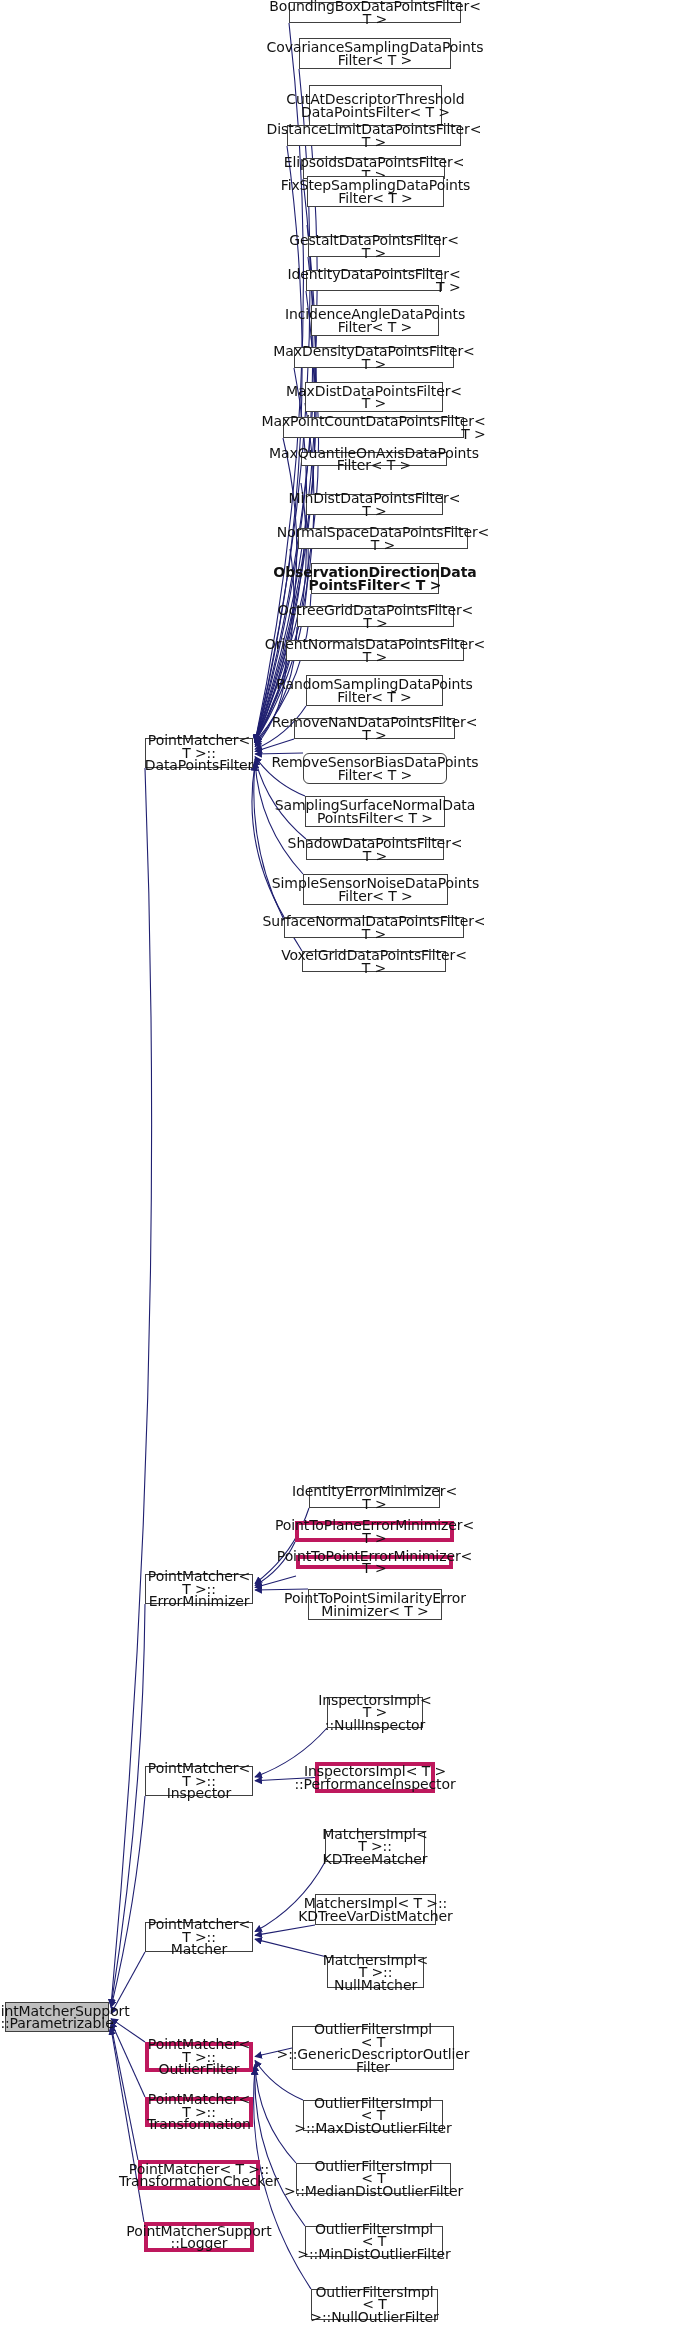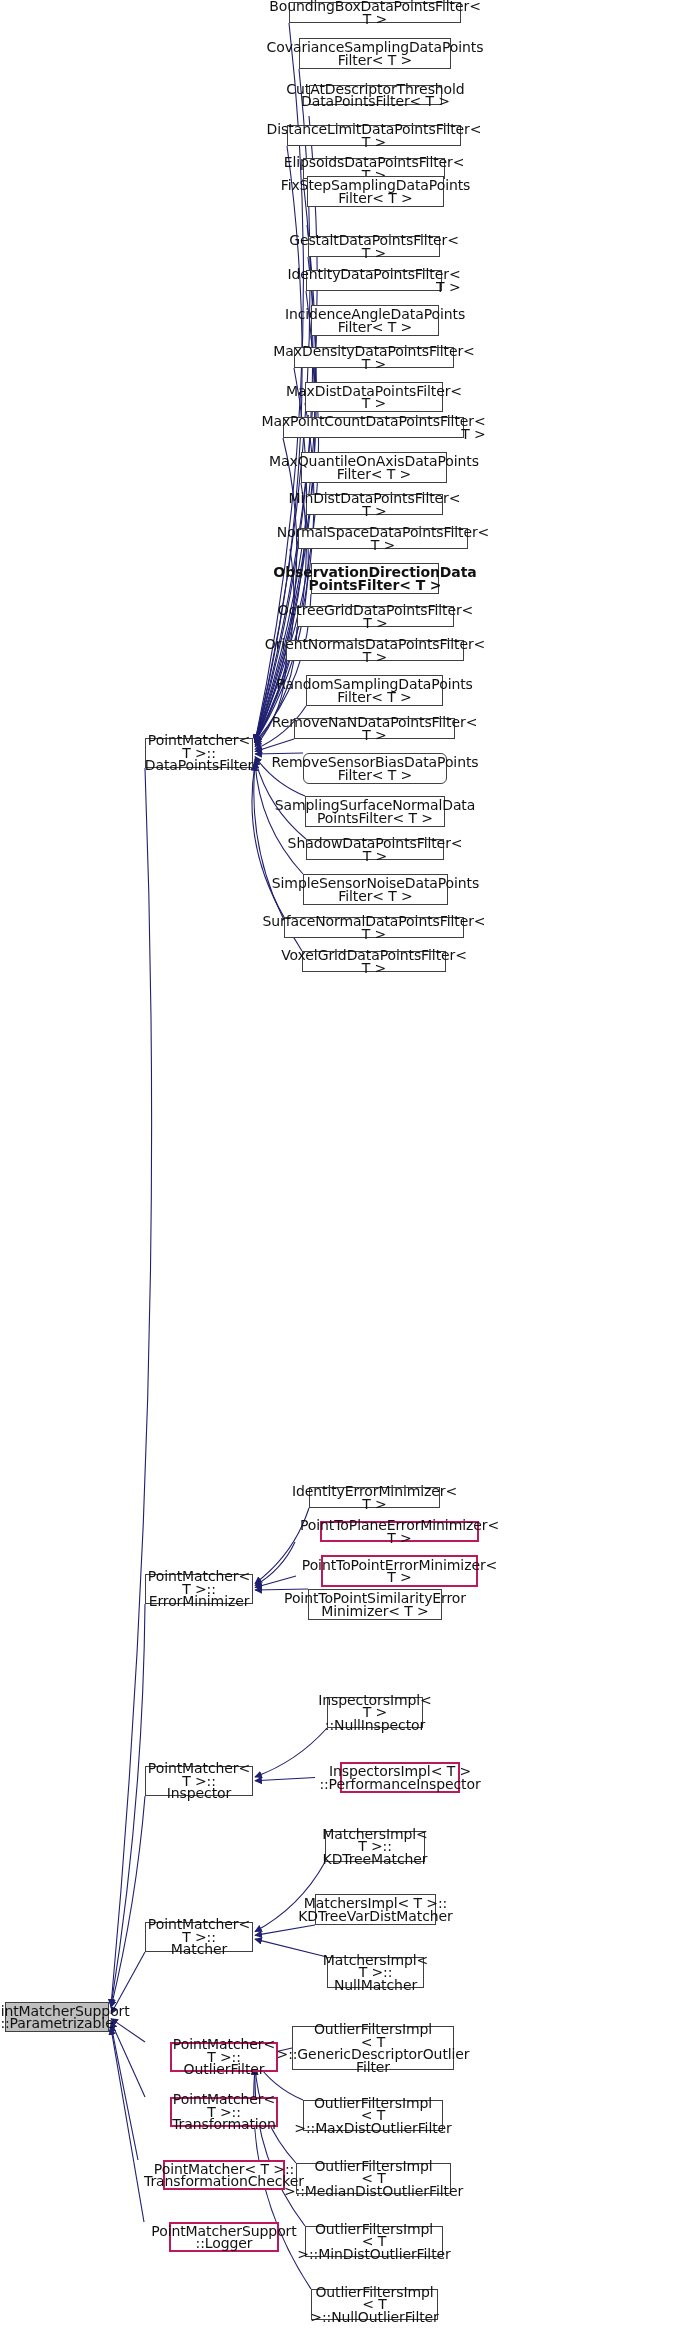--- a/index.html
+++ b/index.html
@@ -34,22 +34,21 @@
     border: 1px solid #404040;
     color: #111111;
     font-size: 14px;
     line-height: 12.5px;
     letter-spacing: -0.1px;
     padding: 1px 3px;
     white-space: pre-line;
     z-index: 2;
   }
   .node.red {
-    border: 2px solid #be185d;
-    margin-left: 25px;
+    border: 4px solid #be185d;
   }
   .node.root {
     background: #bfbfbf;
     border: 1px solid #404040;
   }
 </style>
 </head>
 <body>
 
 <div id="canvas">
@@ -110,34 +109,34 @@
         <path d="M 144 2222 Q 127.5 2125 111 2028" marker-end="url(#arrow)"></path>
       </g>
   </svg>
 <div class="node root" style="left: 5px; top: 2002px; width: 104px; height: 30px;">PointMatcherSupport
 ::Parametrizable</div>
     <div class="node" style="left: 145px; top: 738px; width: 108px; height: 30px;">PointMatcher&lt; T &gt;::
 DataPointsFilter</div>
     <div class="node" style="left: 289px; top: 2px; width: 172px; height: 21px;">BoundingBoxDataPointsFilter&lt; T &gt;</div>
     <div class="node" style="left: 299px; top: 38px; width: 152px; height: 31px;">CovarianceSamplingDataPoints
 Filter&lt; T &gt;</div>
-    <div class="node" style="left: 309px; top: 85px; width: 133px; height: 20px;">CutAtDescriptorThreshold
+    <div class="node" style="left: 309px; top: 85px; width: 133px; height: 41px;">CutAtDescriptorThreshold
 DataPointsFilter&lt; T &gt;</div>
     <div class="node" style="left: 287px; top: 125px; width: 174px; height: 21px;">DistanceLimitDataPointsFilter&lt; T &gt;</div>
     <div class="node" style="left: 303px; top: 158px; width: 142px; height: 21px;">ElipsoidsDataPointsFilter&lt; T &gt;</div>
     <div class="node" style="left: 307px; top: 176px; width: 137px; height: 31px;">FixStepSamplingDataPoints
 Filter&lt; T &gt;</div>
     <div class="node" style="left: 308px; top: 236px; width: 132px; height: 21px;">GestaltDataPointsFilter&lt; T &gt;</div>
     <div class="node" style="left: 306px; top: 270px; width: 136px; height: 21px; text-align: right;">IdentityDataPointsFilter&lt; T &gt;</div>
     <div class="node" style="left: 311px; top: 305px; width: 128px; height: 31px;">IncidenceAngleDataPoints
 Filter&lt; T &gt;</div>
     <div class="node" style="left: 294px; top: 347px; width: 160px; height: 21px;">MaxDensityDataPointsFilter&lt; T &gt;</div>
     <div class="node" style="left: 305px; top: 382px; width: 138px; height: 30px;">MaxDistDataPointsFilter&lt; T &gt;</div>
     <div class="node" style="left: 283px; top: 417px; width: 181px; height: 21px; text-align: right;">MaxPointCountDataPointsFilter&lt; T &gt;</div>
-    <div class="node" style="left: 301px; top: 452px; width: 146px; height: 31px;">MaxQuantileOnAxisDataPoints
+    <div class="node" style="left: 301px; top: 452px; width: 146px; height: 14px;">MaxQuantileOnAxisDataPoints
 Filter&lt; T &gt;</div>
     <div class="node" style="left: 306px; top: 494px; width: 137px; height: 21px;">MinDistDataPointsFilter&lt; T &gt;</div>
     <div class="node" style="left: 290px; top: 528px; width: 170px; height: 21px; margin-left: 8px;">NormalSpaceDataPointsFilter&lt; T &gt;</div>
     <div class="node" style="left: 311px; top: 563px; width: 128px; height: 31px; font-weight: bold;">ObservationDirectionData
 PointsFilter&lt; T &gt;</div>
     <div class="node" style="left: 297px; top: 606px; width: 157px; height: 21px;">OctreeGridDataPointsFilter&lt; T &gt;</div>
     <div class="node" style="left: 286px; top: 640px; width: 178px; height: 21px;">OrientNormalsDataPointsFilter&lt; T &gt;</div>
     <div class="node" style="left: 306px; top: 675px; width: 137px; height: 31px;">RandomSamplingDataPoints
 Filter&lt; T &gt;</div>
     <div class="node" style="left: 294px; top: 718px; width: 161px; height: 21px;">RemoveNaNDataPointsFilter&lt; T &gt;</div>
@@ -147,21 +146,21 @@
 PointsFilter&lt; T &gt;</div>
     <div class="node" style="left: 306px; top: 839px; width: 138px; height: 21px;">ShadowDataPointsFilter&lt; T &gt;</div>
     <div class="node" style="left: 303px; top: 874px; width: 145px; height: 31px;">SimpleSensorNoiseDataPoints
 Filter&lt; T &gt;</div>
     <div class="node" style="left: 284px; top: 917px; width: 180px; height: 21px;">SurfaceNormalDataPointsFilter&lt; T &gt;</div>
     <div class="node" style="left: 302px; top: 951px; width: 144px; height: 21px;">VoxelGridDataPointsFilter&lt; T &gt;</div>
     <div class="node" style="left: 145px; top: 1574px; width: 108px; height: 30px;">PointMatcher&lt; T &gt;::
 ErrorMinimizer</div>
     <div class="node" style="left: 309px; top: 1487px; width: 131px; height: 21px;">IdentityErrorMinimizer&lt; T &gt;</div>
     <div class="node red" style="left: 295px; top: 1521px; width: 159px; height: 21px;">PointToPlaneErrorMinimizer&lt; T &gt;</div>
-    <div class="node red" style="left: 296px; top: 1555px; width: 157px; height: 32px;">PointToPointErrorMinimizer&lt; T &gt;</div>
+    <div class="node red" style="left: 296px; top: 1555px; width: 157px; height: 14px;">PointToPointErrorMinimizer&lt; T &gt;</div>
     <div class="node" style="left: 308px; top: 1589px; width: 134px; height: 31px;">PointToPointSimilarityError
 Minimizer&lt; T &gt;</div>
     <div class="node" style="left: 145px; top: 1766px; width: 108px; height: 30px;">PointMatcher&lt; T &gt;::
 Inspector</div>
     <div class="node" style="left: 327px; top: 1697px; width: 96px; height: 31px;">InspectorsImpl&lt; T &gt;
 ::NullInspector</div>
     <div class="node red" style="left: 315px; top: 1762px; width: 120px; height: 31px;">InspectorsImpl&lt; T &gt;
 ::PerformanceInspector</div>
     <div class="node" style="left: 145px; top: 1922px; width: 108px; height: 30px;">PointMatcher&lt; T &gt;::
 Matcher</div>

